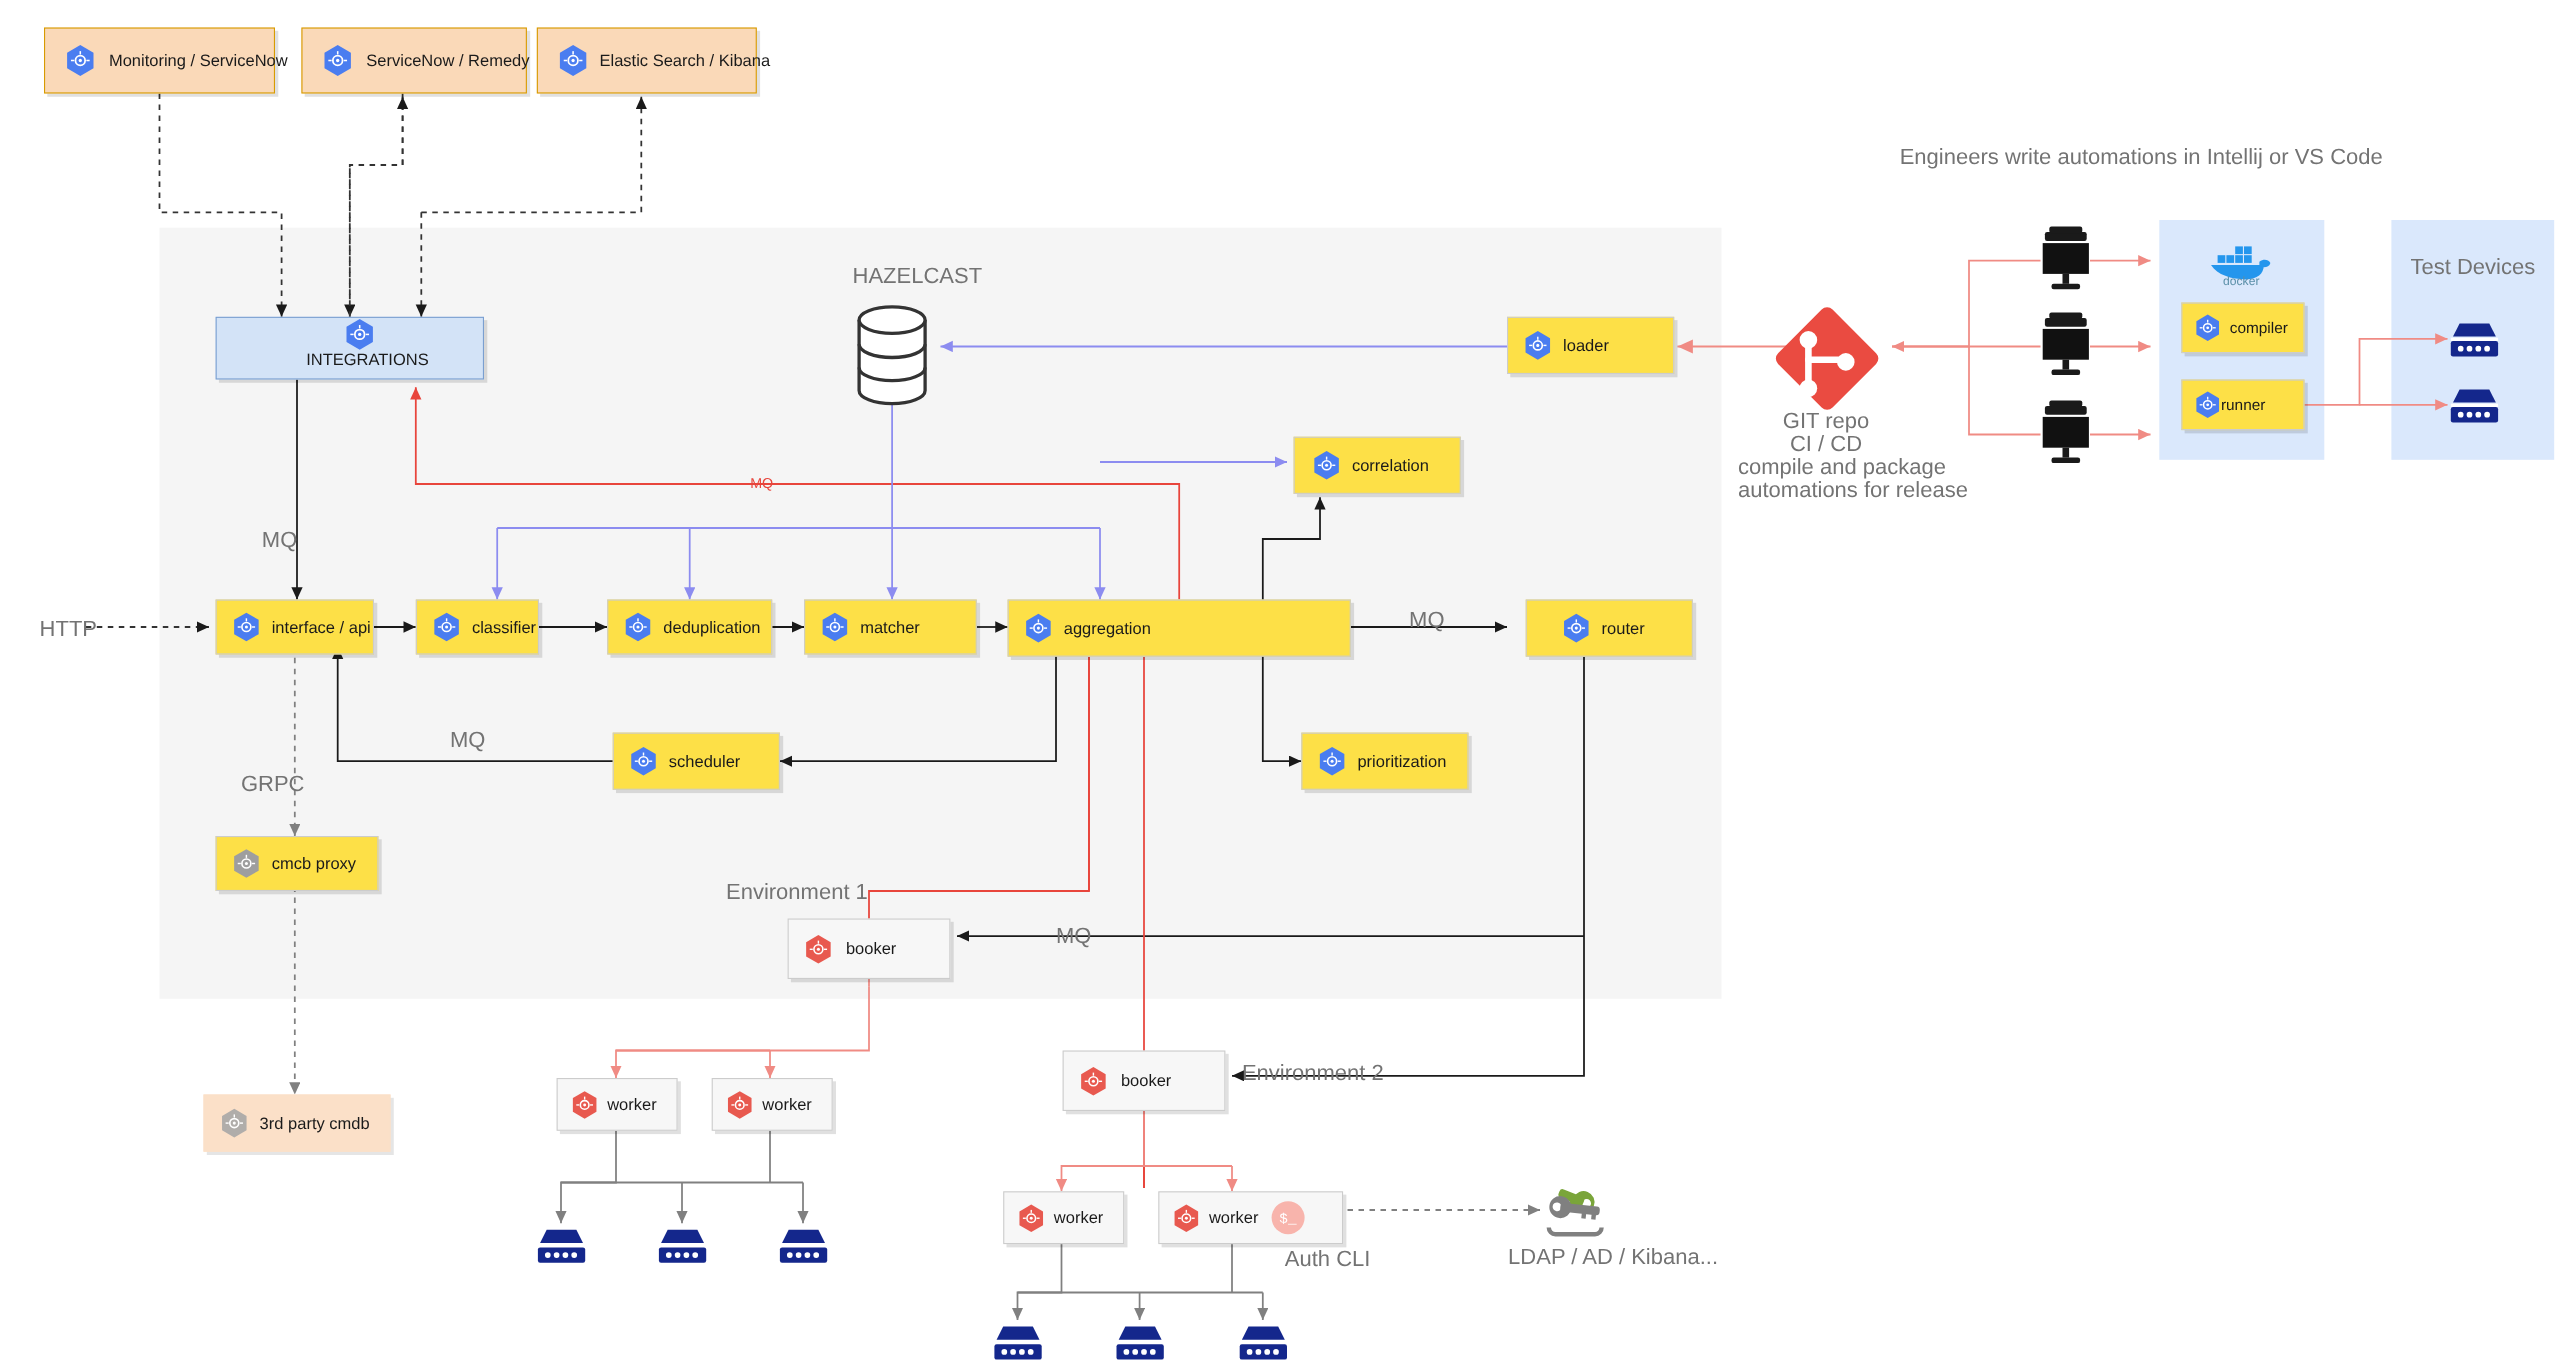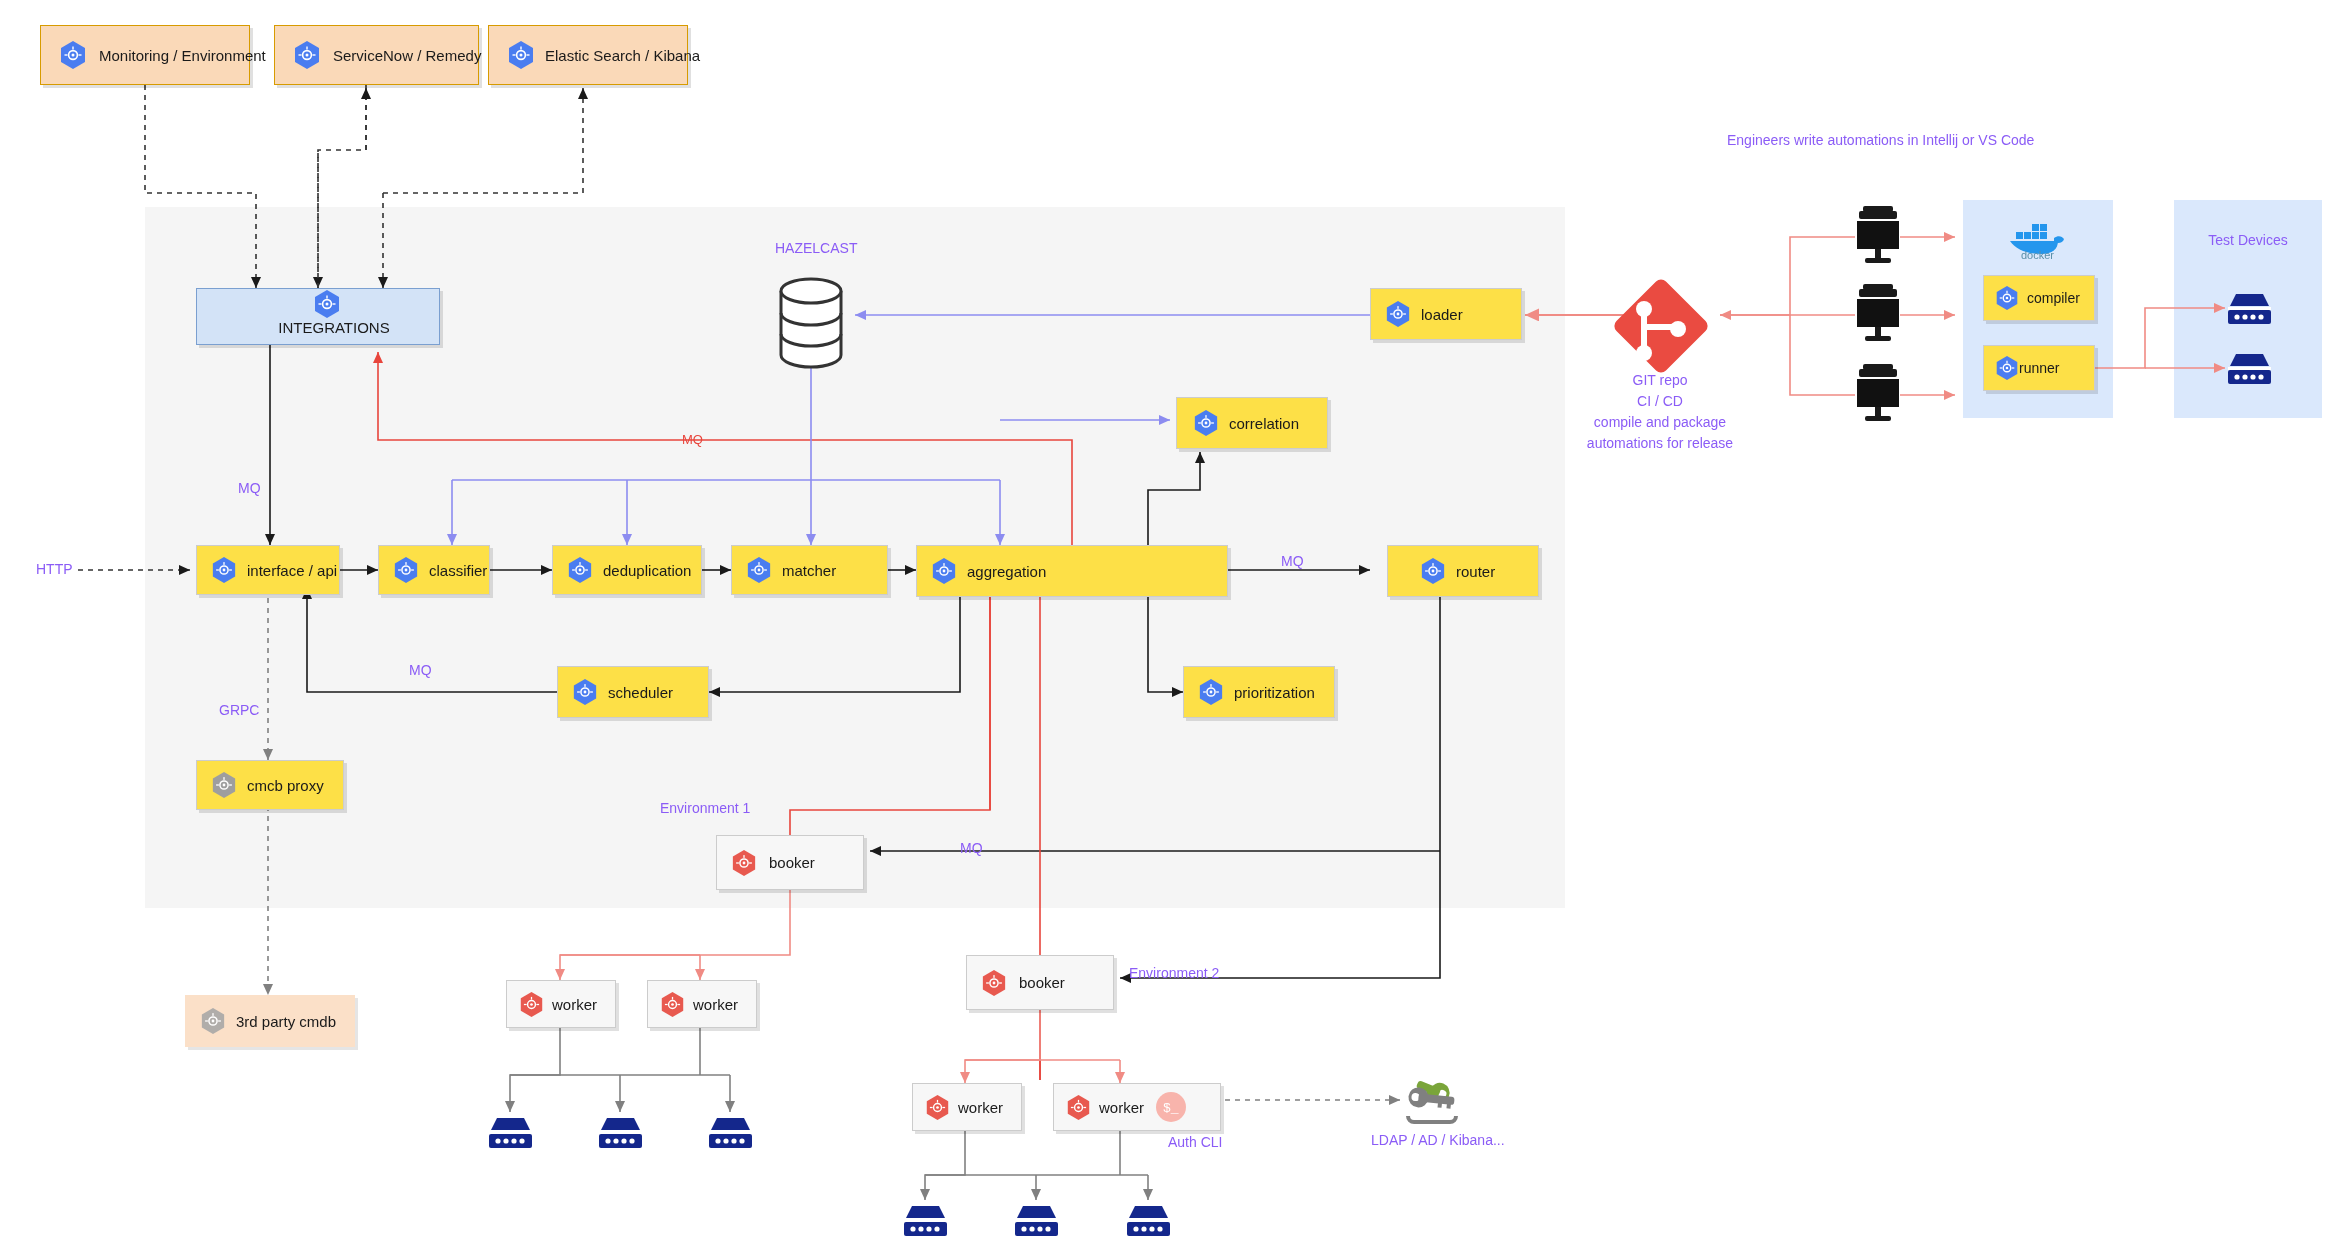--- a/index.html
+++ b/index.html
@@ -14,21 +14,21 @@
         background:#ffffff;border:1px solid #cccccc;
         box-shadow:3px 3px 0 rgba(0,0,0,0.12);}
   .node.plain{background:#fde047;}
   .node.tan{background:#fad9b8;border:1px solid #d79b00;}
   .node.tan2{background:#fbe0c8;border:1px solid #fbe0c8;box-shadow:3px 3px 0 rgba(0,0,0,0.10);}
   .node.lblue{background:#d3e3f7;border:1px solid #7a9fd0;flex-direction:column;}
   .node.lgray{background:#f7f7f7;border:1px solid #cccccc;}
   .node .ico{flex:0 0 auto;display:flex;align-items:center;justify-content:center;}
   .node .lbl{font-size:15px;color:#1a1a1a;white-space:nowrap;}
   
-  .txt{position:absolute;font-size:14px;color:#8b5cf6;white-space:pre;}
+  .txt{position:absolute;font-size:20px;color:#737373;white-space:pre;}
   .txt.c{text-align:center;}
   .txt.red{color:#e8453c;font-size:13px;}
   svg.edges{position:absolute;left:0;top:0;width:2329px;height:1238px;pointer-events:none;}
 </style>
 </head>
 <body>
 
 <div id="canvas">
 
   <div class="abs zone-gray" style="left:145px;top:207px;width:1420px;height:701px;"></div>
@@ -152,21 +152,21 @@
     <span class="ico">
       <svg width="28" height="30" viewBox="0 0 28 30">
           <polygon points="14,1 26,8 26,22 14,29 2,22 2,8" fill="#4a7df0"></polygon>
           <circle cx="14" cy="15" r="4.4" fill="none" stroke="#fff" stroke-width="1.6"></circle>
           <circle cx="14" cy="15" r="1.5" fill="#fff"></circle>
           <rect x="13.3" y="6.5" width="1.4" height="3" fill="#fff"></rect>
           <rect x="5.5" y="14.3" width="3" height="1.4" fill="#fff"></rect>
           <rect x="19.5" y="14.3" width="3" height="1.4" fill="#fff"></rect>
         </svg>
     </span>
-    <span class="lbl" style="margin-left:12px;">Monitoring / Environment</span>
+    <span class="lbl" style="margin-left:12px;">Monitoring / ServiceNow</span>
   </div>
 
   <div class="node tan" style="left:274px;top:25px;width:205px;height:60px;padding-left:18px;">
     <span class="ico">
       <svg width="28" height="30" viewBox="0 0 28 30">
           <polygon points="14,1 26,8 26,22 14,29 2,22 2,8" fill="#4a7df0"></polygon>
           <circle cx="14" cy="15" r="4.4" fill="none" stroke="#fff" stroke-width="1.6"></circle>
           <circle cx="14" cy="15" r="1.5" fill="#fff"></circle>
           <rect x="13.3" y="6.5" width="1.4" height="3" fill="#fff"></rect>
           <rect x="5.5" y="14.3" width="3" height="1.4" fill="#fff"></rect>

